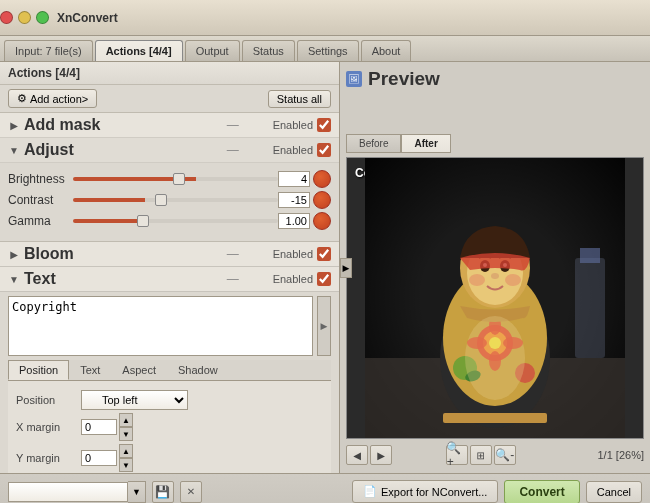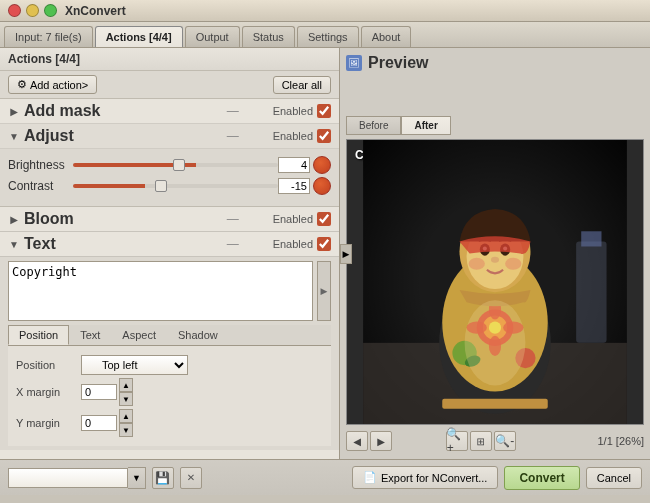--- a/index.html
+++ b/index.html
@@ -6,24 +6,24 @@
     body {
       font-family: 'Segoe UI', Tahoma, Geneva, Verdana, sans-serif;
       font-size: 12px;
       background: #c8c3b8;
       width: 650px;
       height: 503px;
       overflow: hidden;
     }
     .title-bar {
       background: linear-gradient(to bottom, #e8e0d0, #d0c8b8);
-      height: 22px;
-      display: flex;
-      align-items: center;
-      padding: 0 8px;
+      height: 36px;
+      display: flex;
+      align-items: center;
+      padding: 0 0;
       border-bottom: 1px solid #a09888;
     }
     .title-bar-buttons {
       display: flex;
       gap: 5px;
       margin-right: 8px;
     }
     .tb-btn {
       width: 13px; height: 13px;
       border-radius: 50%;
@@ -300,21 +300,21 @@
       background: #6080c0;
       border-radius: 2px;
       display: flex;
       align-items: center;
       justify-content: center;
       font-size: 9px;
       color: white;
     }
     .preview-title {
       font-weight: bold;
-      font-size: 16px;
+      font-size: 19px;
       color: #333;
     }
     .preview-tabs {
       display: flex;
       margin-bottom: 4px;
     }
     .preview-tab {
       padding: 3px 12px;
       background: linear-gradient(to bottom, #d8d4cc, #c8c4bc);
       border: 1px solid #a09888;
@@ -490,21 +490,21 @@
     <div class="actions-header">
       <span class="actions-title">Actions [4/4]</span>
     </div>
 
     <div class="actions-toolbar">
       <button class="btn-small">
         <span>⚙</span>
         <span>Add action&gt;</span>
       </button>
       <button class="btn-small">
-        <span>Clear all</span>
+        <span>Status all</span>
       </button>
     </div>
 
     <div class="left-panel-inner">
 
       <div class="action-item">
         <span class="action-arrow">▶</span>
         <span class="action-name">Add mask</span>
         <span class="action-dash">—</span>
         <span class="action-enabled">Enabled</span>
@@ -528,20 +528,26 @@
           <span class="color-btn"></span>
         </div>
 
         <div class="slider-row">
           <span class="slider-label">Contrast</span>
           <input type="range" min="-100" max="100" value="-15" class="slider" style="background: linear-gradient(to right, rgb(192, 80, 48) 35%, rgb(208, 204, 196) 35%);">
           <input type="text" class="slider-input" value="-15" style="">
           <span class="color-btn"></span>
         </div>
 
+        <div class="slider-row">
+          <span class="slider-label">Gamma</span>
+          <input type="range" min="0" max="3" step="0.01" value="1" class="slider" style="background: linear-gradient(to right, rgb(192, 80, 48) 33%, rgb(208, 204, 196) 33%);">
+          <input type="text" class="slider-input" value="1.00" style="">
+          <span class="color-btn"></span>
+        </div>
       </div>
 
       <div class="action-item bloom-item">
         <span class="action-arrow">▶</span>
         <span class="action-name">Bloom</span>
         <span class="action-dash">—</span>
         <span class="action-enabled">Enabled</span>
         <input type="checkbox" checked="" class="checkbox-enabled" style="">
       </div>
 

